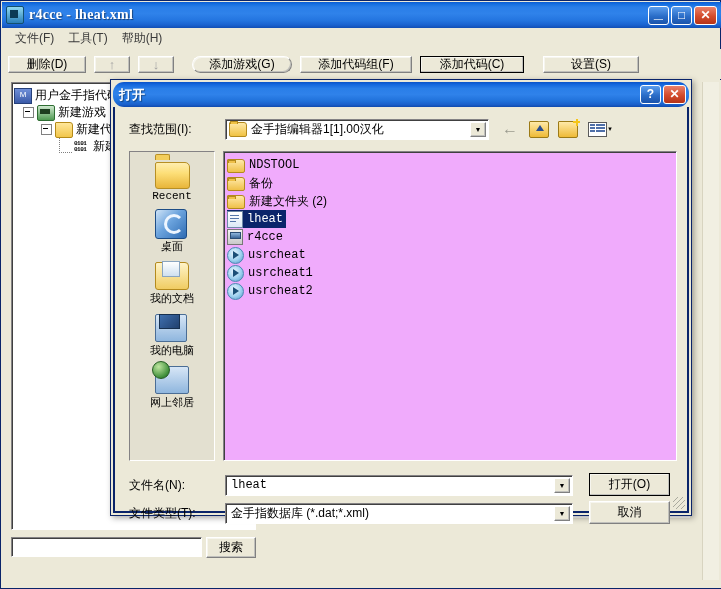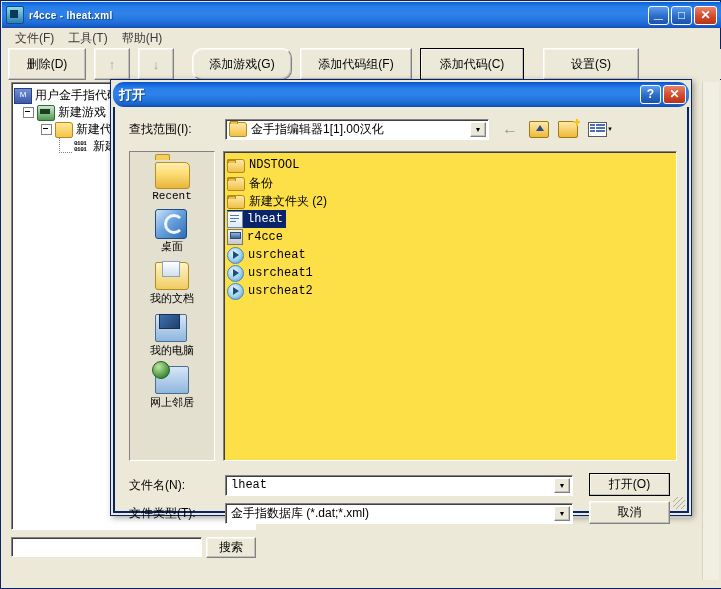--- a/index.html
+++ b/index.html
@@ -46,23 +46,23 @@
     flex: 0 0 auto;
   }
   .title-icon::after {
     content: "";
     position: absolute; left: 3px; top: 3px;
     width: 8px; height: 8px;
     background: #0b3a55;
   }
   .title-text {
     color: #ffffff;
-    font-size: 10px;
+    font-size: 14px;
     font-weight: bold;
-    font-family: Liberation Sans, sans-serif;
+    font-family: Liberation Serif, serif;
     letter-spacing: 0.3px;
     text-shadow: 1px 1px 1px rgba(0,0,0,0.45);
     white-space: nowrap;
     flex: 1 1 auto;
   }
   .win-buttons {
     display: flex;
     align-items: center;
     margin-right: 4px;
     flex: 0 0 auto;
@@ -117,21 +117,21 @@
   .toolbar {
     position: absolute;
     left: 1px; top: 48px;
     width: 719px; height: 30px;
     background: #ece9d8;
     display: flex;
     align-items: center;
     box-sizing: border-box;
   }
   .tb-btn {
-    height: 32px;
+    height: 17px;
     min-width: 30px;
     margin: 0 4px;
     padding: 0 10px;
     background: #ece9d8;
     border: 1px solid;
     border-color: #ffffff #808080 #808080 #ffffff;
     box-shadow: inset -1px -1px 0 #c0c0bc, inset 1px 1px 0 #f6f5ee;
     font-size: 12px;
     color: #000;
     display: flex;
@@ -577,21 +577,21 @@
     border-radius: 50%;
     background: radial-gradient(circle at 35% 30%,#bfe6a0,#3f8f3a 70%,#1f5a22);
     border: 1px solid #255c22;
   }
 
   
   .filelist {
     position: absolute;
     left: 108px; top: 44px;
     width: 454px; height: 310px;
-    background: #fde047;
+    background: #f0abfc;
     border: 1px solid;
     border-color: #848284 #ffffff #ffffff #848284;
     box-shadow: inset 1px 1px 0 #404040;
     box-sizing: border-box;
     padding: 4px 3px;
     overflow: hidden;
   }
   .file-row {
     display: flex;
     align-items: center;

